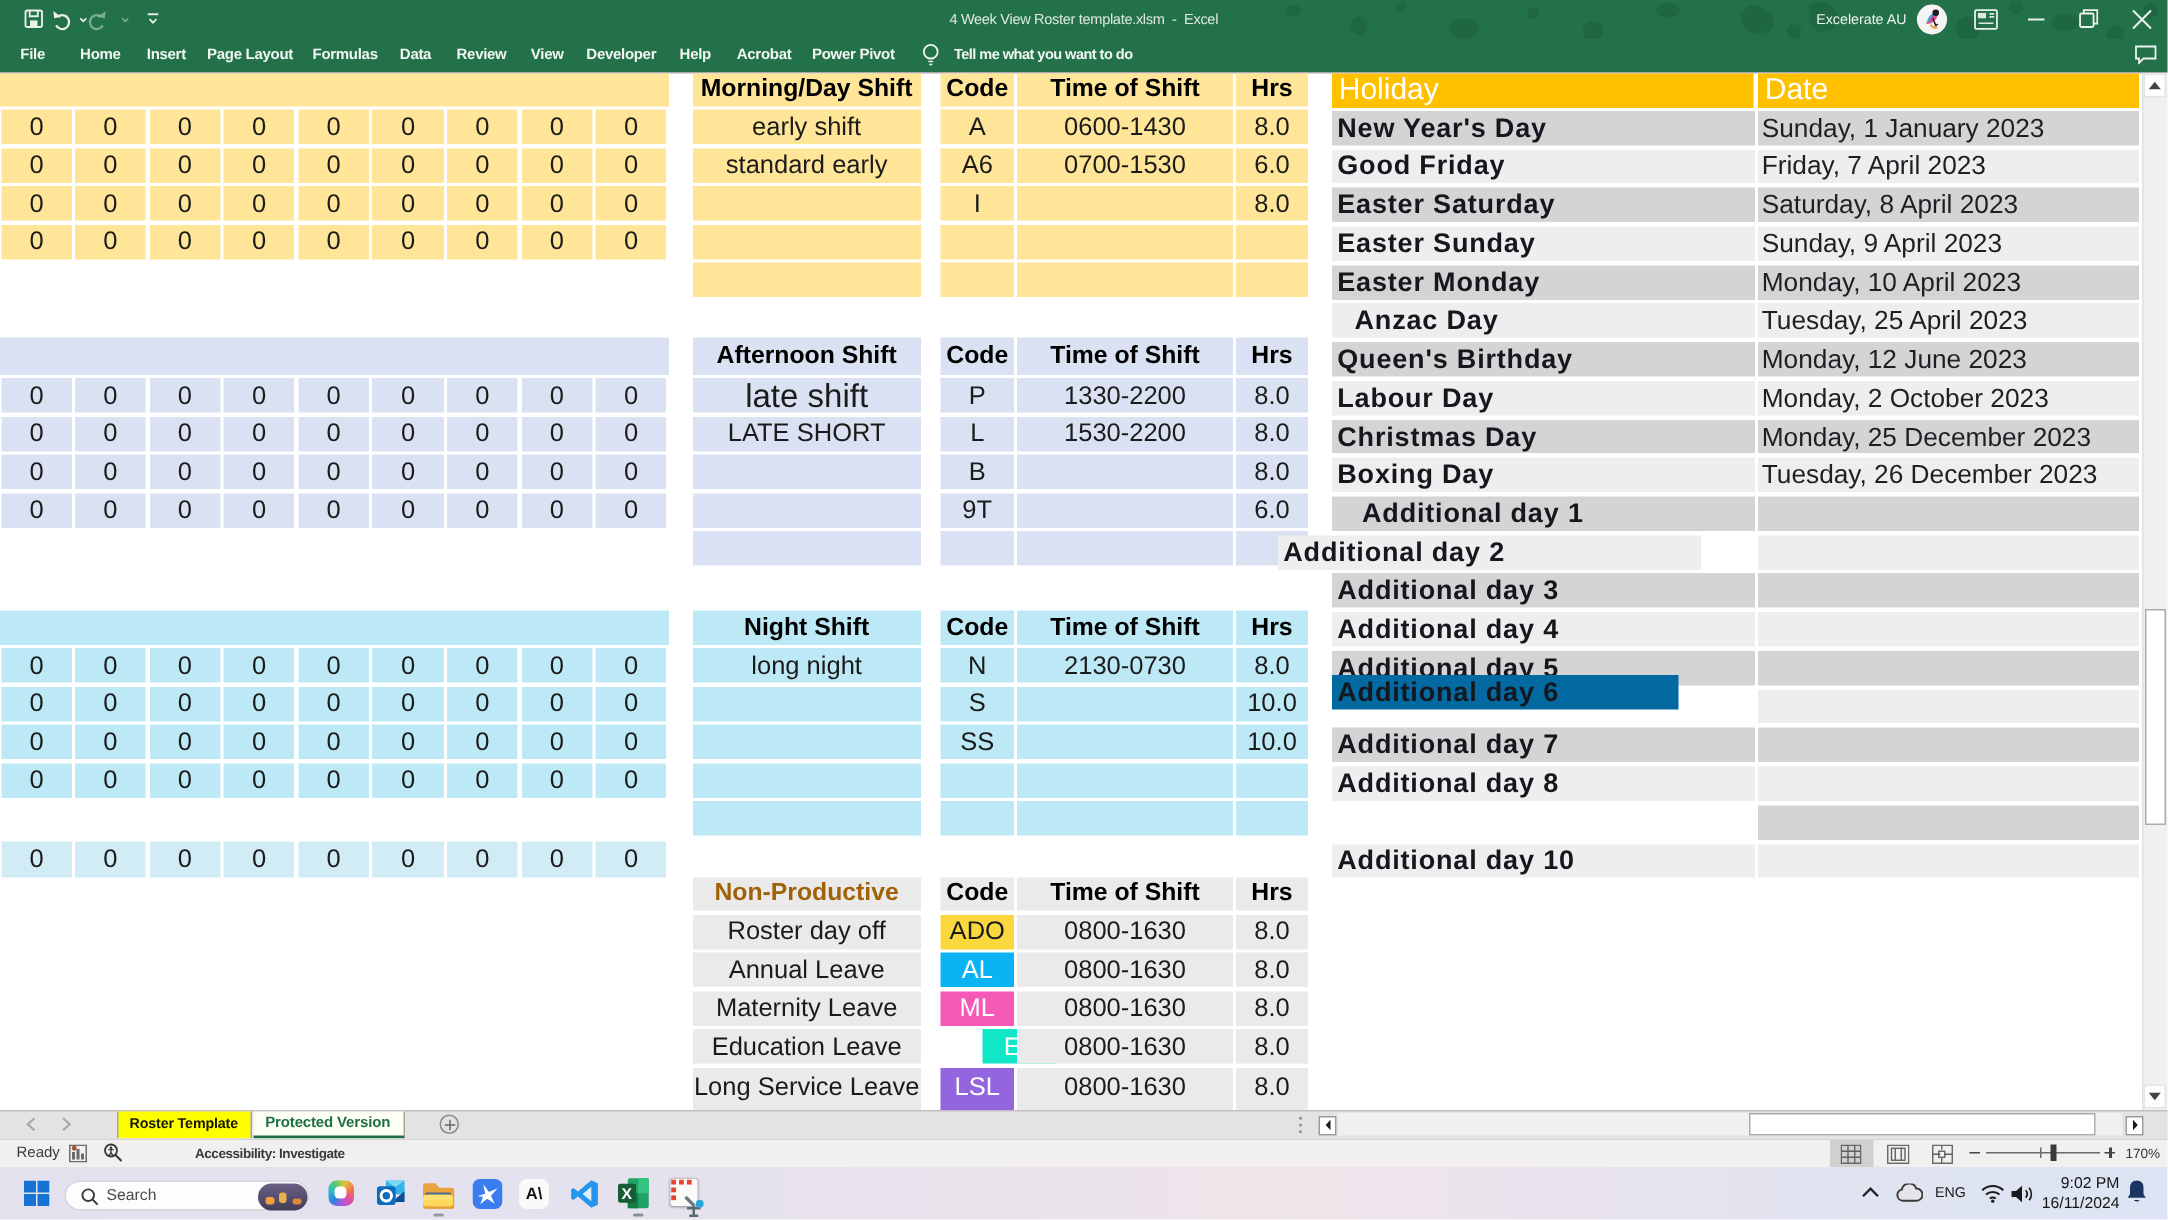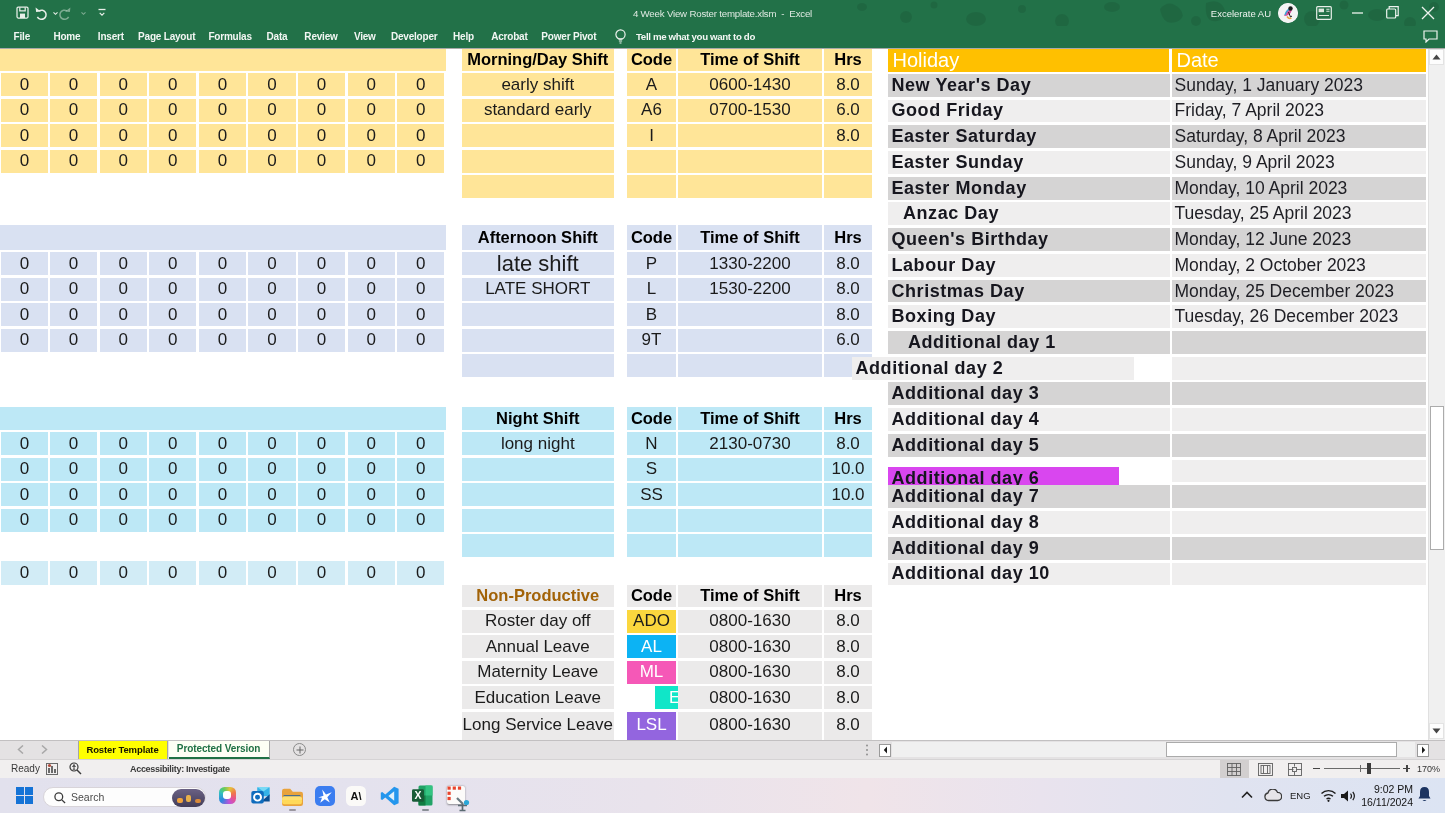--- a/index.html
+++ b/index.html
@@ -344,27 +344,26 @@
 <div class="abs" style="left:888.0px;top:331.0px;width:281.5px;height:22.9px;background:#D5D4D4;display:flex;align-items:center;font-weight:700;font-size:18px;letter-spacing:0.55px;color:#16161e;padding-left:20px;">Additional day 1</div>
 <div class="abs" style="left:1171.5px;top:331.0px;width:254.5px;height:22.9px;background:#D5D4D4;display:flex;align-items:center;font-size:17.5px;color:#1e1e24;padding-left:3px;"></div>
 <div class="abs" style="left:852px;top:356.7px;width:281.5px;height:22.9px;background:#EFEEEE;display:flex;align-items:center;font-weight:700;font-size:18px;letter-spacing:0.55px;color:#16161e;padding-left:3.5px;">Additional day 2</div>
 <div class="abs" style="left:1171.5px;top:356.7px;width:254.5px;height:22.9px;background:#EFEEEE;display:flex;align-items:center;font-size:17.5px;color:#1e1e24;padding-left:3px;"></div>
 <div class="abs" style="left:888.0px;top:382.4px;width:281.5px;height:22.9px;background:#D5D4D4;display:flex;align-items:center;font-weight:700;font-size:18px;letter-spacing:0.55px;color:#16161e;padding-left:3.5px;">Additional day 3</div>
 <div class="abs" style="left:1171.5px;top:382.4px;width:254.5px;height:22.9px;background:#D5D4D4;display:flex;align-items:center;font-size:17.5px;color:#1e1e24;padding-left:3px;"></div>
 <div class="abs" style="left:888.0px;top:408.2px;width:281.5px;height:22.9px;background:#EFEEEE;display:flex;align-items:center;font-weight:700;font-size:18px;letter-spacing:0.55px;color:#16161e;padding-left:3.5px;">Additional day 4</div>
 <div class="abs" style="left:1171.5px;top:408.2px;width:254.5px;height:22.9px;background:#EFEEEE;display:flex;align-items:center;font-size:17.5px;color:#1e1e24;padding-left:3px;"></div>
 <div class="abs" style="left:888.0px;top:433.9px;width:281.5px;height:22.9px;background:#D5D4D4;display:flex;align-items:center;font-weight:700;font-size:18px;letter-spacing:0.55px;color:#16161e;padding-left:3.5px;">Additional day 5</div>
 <div class="abs" style="left:1171.5px;top:433.9px;width:254.5px;height:22.9px;background:#D5D4D4;display:flex;align-items:center;font-size:17.5px;color:#1e1e24;padding-left:3px;"></div>
-<div class="abs" style="left:888.0px;top:467px;width:231px;height:22.9px;background:#d946ef;display:flex;align-items:center;font-weight:700;font-size:18px;letter-spacing:0.55px;color:#16161e;padding-left:3.5px;">Additional day 6</div>
+<div class="abs" style="left:888.0px;top:450px;width:231px;height:22.9px;background:#0369a1;display:flex;align-items:center;font-weight:700;font-size:18px;letter-spacing:0.55px;color:#16161e;padding-left:3.5px;">Additional day 6</div>
 <div class="abs" style="left:1171.5px;top:459.6px;width:254.5px;height:22.9px;background:#EFEEEE;display:flex;align-items:center;font-size:17.5px;color:#1e1e24;padding-left:3px;"></div>
 <div class="abs" style="left:888.0px;top:485.3px;width:281.5px;height:22.9px;background:#D5D4D4;display:flex;align-items:center;font-weight:700;font-size:18px;letter-spacing:0.55px;color:#16161e;padding-left:3.5px;">Additional day 7</div>
 <div class="abs" style="left:1171.5px;top:485.3px;width:254.5px;height:22.9px;background:#D5D4D4;display:flex;align-items:center;font-size:17.5px;color:#1e1e24;padding-left:3px;"></div>
 <div class="abs" style="left:888.0px;top:511.0px;width:281.5px;height:22.9px;background:#EFEEEE;display:flex;align-items:center;font-weight:700;font-size:18px;letter-spacing:0.55px;color:#16161e;padding-left:3.5px;">Additional day 8</div>
 <div class="abs" style="left:1171.5px;top:511.0px;width:254.5px;height:22.9px;background:#EFEEEE;display:flex;align-items:center;font-size:17.5px;color:#1e1e24;padding-left:3px;"></div>
-<div class="abs" style="left:888.0px;top:536.8px;width:281.5px;height:22.9px;background:#D5D4D4;display:flex;align-items:center;font-weight:700;font-size:18px;letter-spacing:0.55px;color:#16161e;padding-left:3.5px;">Additional day 9</div>
 <div class="abs" style="left:1171.5px;top:536.8px;width:254.5px;height:22.9px;background:#D5D4D4;display:flex;align-items:center;font-size:17.5px;color:#1e1e24;padding-left:3px;"></div>
 <div class="abs" style="left:888.0px;top:562.5px;width:281.5px;height:22.9px;background:#EFEEEE;display:flex;align-items:center;font-weight:700;font-size:18px;letter-spacing:0.55px;color:#16161e;padding-left:3.5px;">Additional day 10</div>
 <div class="abs" style="left:1171.5px;top:562.5px;width:254.5px;height:22.9px;background:#EFEEEE;display:flex;align-items:center;font-size:17.5px;color:#1e1e24;padding-left:3px;"></div>
 <div class="abs" style="left:461.5px;top:738.4px;width:152.5px;height:1.6px;background:#EBEAEA;"></div>
 <div class="abs" style="left:627.0px;top:738.4px;width:49.0px;height:1.6px;background:#9365DF;"></div>
 <div class="abs" style="left:678.0px;top:738.4px;width:144.0px;height:1.6px;background:#EBEAEA;"></div>
 <div class="abs" style="left:824.0px;top:738.4px;width:48.0px;height:1.6px;background:#EBEAEA;"></div>
 <div class="abs" style="left:1428px;top:49px;width:17px;height:691px;background:#f0f0f0;border-left:1px solid #e0e0e0;"></div>
 <div class="abs" style="left:1429px;top:49px;width:15px;height:16px;background:#fdfdfd;border:1px solid #e3e3e3;display:flex;align-items:center;justify-content:center;">
 <svg width="9" height="6" viewBox="0 0 9 6">

